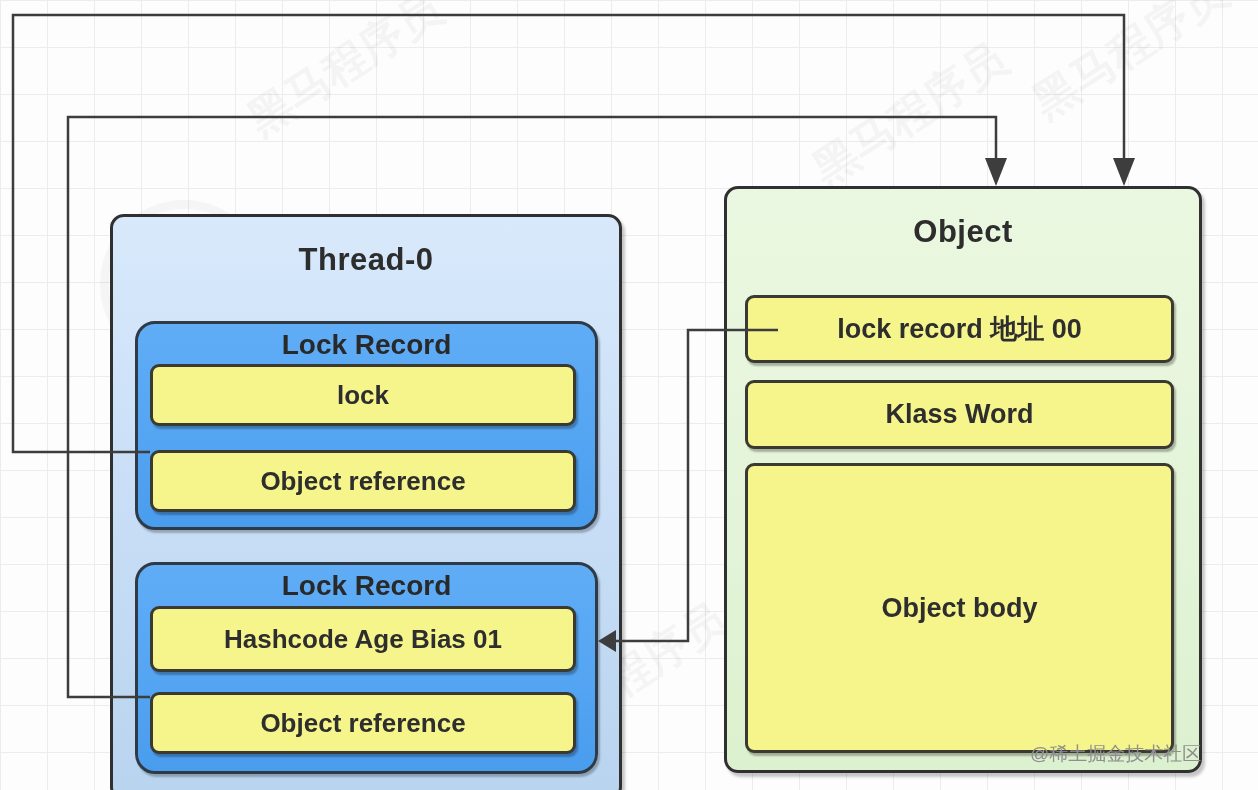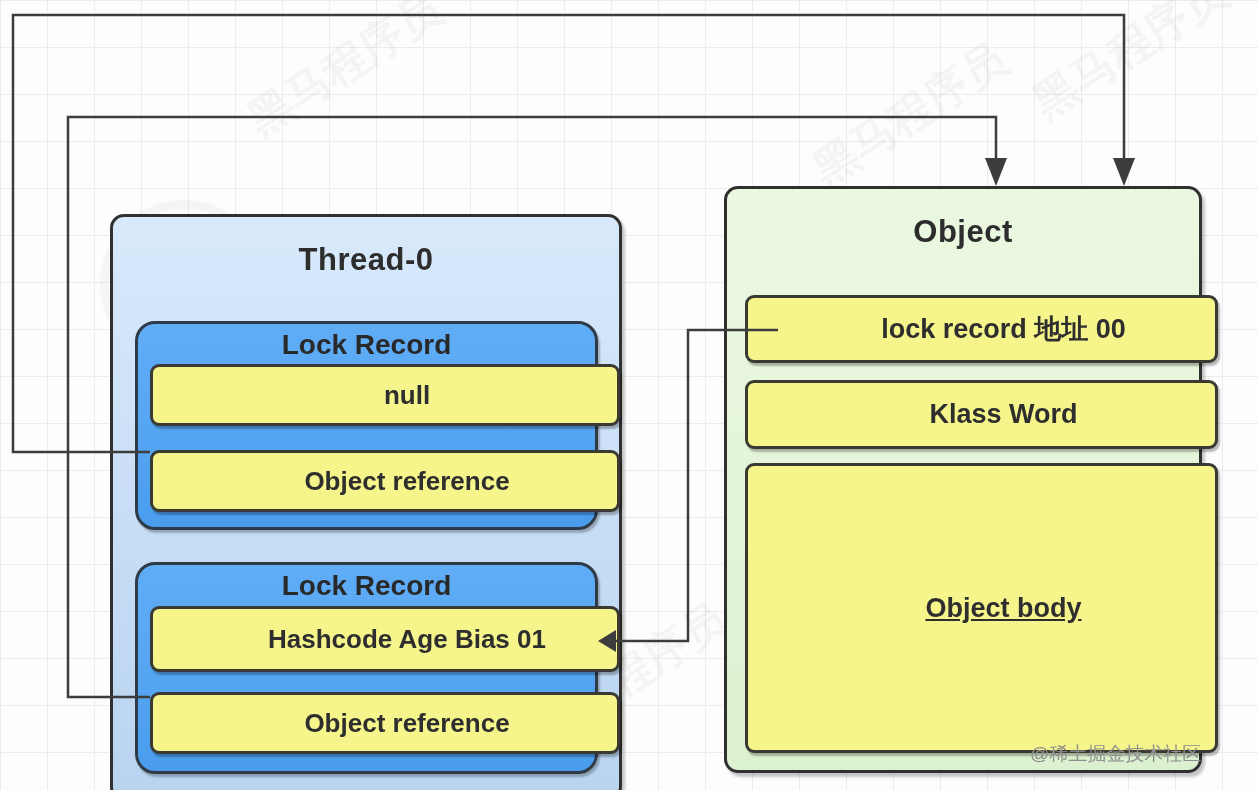--- a/index.html
+++ b/index.html
@@ -68,31 +68,31 @@
     padding-top:5px;
   }
   
   .slot,.field{
     position:absolute;
     background:#f6f58c;
     border:3px solid #3a3a32;
     border-radius:9px;
     box-shadow:2px 3px 2px rgba(0,0,0,0.28);
     display:flex;align-items:center;justify-content:center;
-    font-size:26px;font-weight:bold;color:#2e2e2e;padding-left:44px;
+    font-size:26px;font-weight:bold;color:#2e2e2e;
   }
   .slot{left:12px;width:420px;height:56px;}
   .lr1 .slot-a{top:40px;}
   .lr1 .slot-b{top:126px;}
   .lr2 .slot-a{top:41px;height:60px;}
   .lr2 .slot-b{top:127px;}
   .field{left:18px;width:423px;font-size:27px;}
   .field-1{top:106px;height:62px;}
   .field-2{top:191px;height:63px;}
-  .field-3{top:274px;height:284px;text-decoration:underline;}
+  .field-3{top:274px;height:284px;}
   
   .connectors{
     position:absolute;left:0;top:0;width:1258px;height:790px;
     z-index:5;pointer-events:none;
   }
   
   .credit{
     position:absolute;
     left:1030px;top:741px;
     font-size:19px;color:#8f8f8f;
@@ -109,21 +109,21 @@
   <div class="wm" style="left:1020px;top:18px;">黑马程序员</div>
   <div class="wm" style="left:520px;top:645px;">黑马程序员</div>
   <div class="wm-circle" style="left:100px;top:200px;width:150px;height:150px;"></div>
   <div class="wm-circle" style="left:762px;top:215px;width:140px;height:140px;"></div>
 
   <div class="box thread-box">
     <div class="box-title">Thread-0</div>
 
     <div class="lock-record lr1">
       <div class="lr-title">Lock Record</div>
-      <div class="slot slot-a">null</div>
+      <div class="slot slot-a">lock</div>
       <div class="slot slot-b">Object reference</div>
     </div>
 
     <div class="lock-record lr2">
       <div class="lr-title">Lock Record</div>
       <div class="slot slot-a">Hashcode Age Bias 01</div>
       <div class="slot slot-b">Object reference</div>
     </div>
   </div>
 

